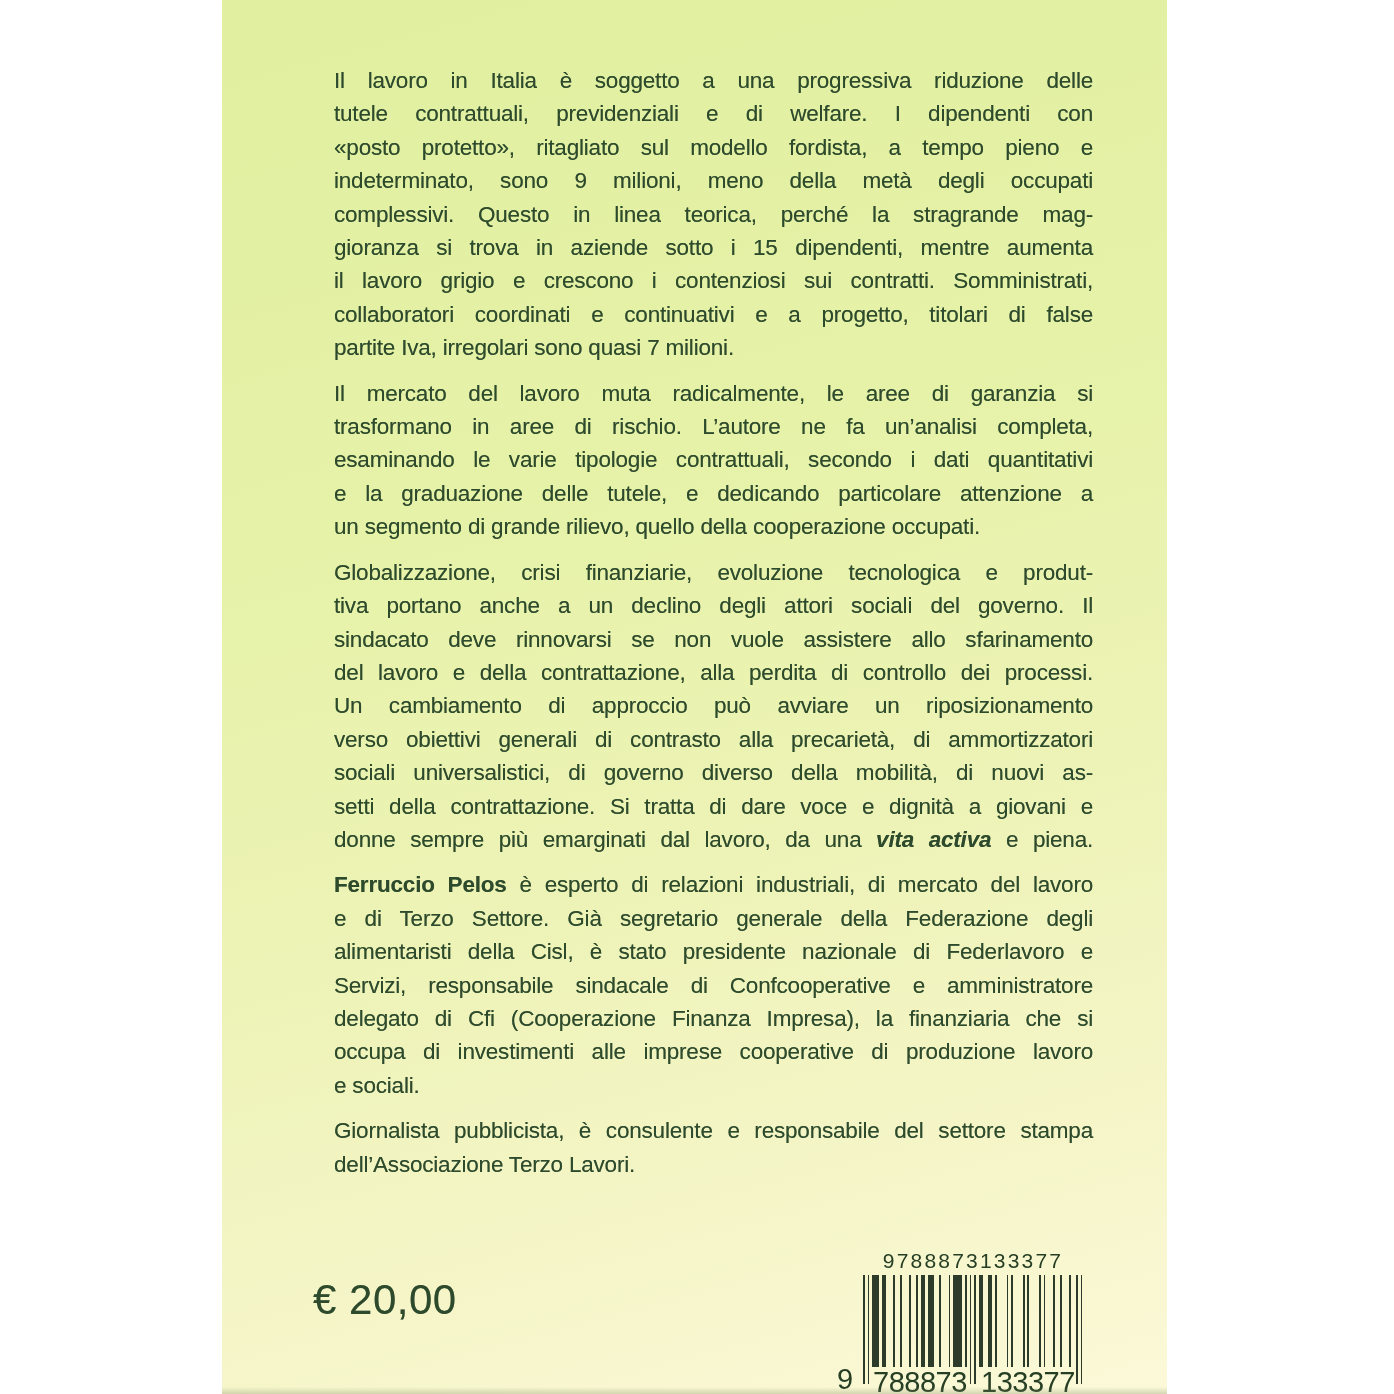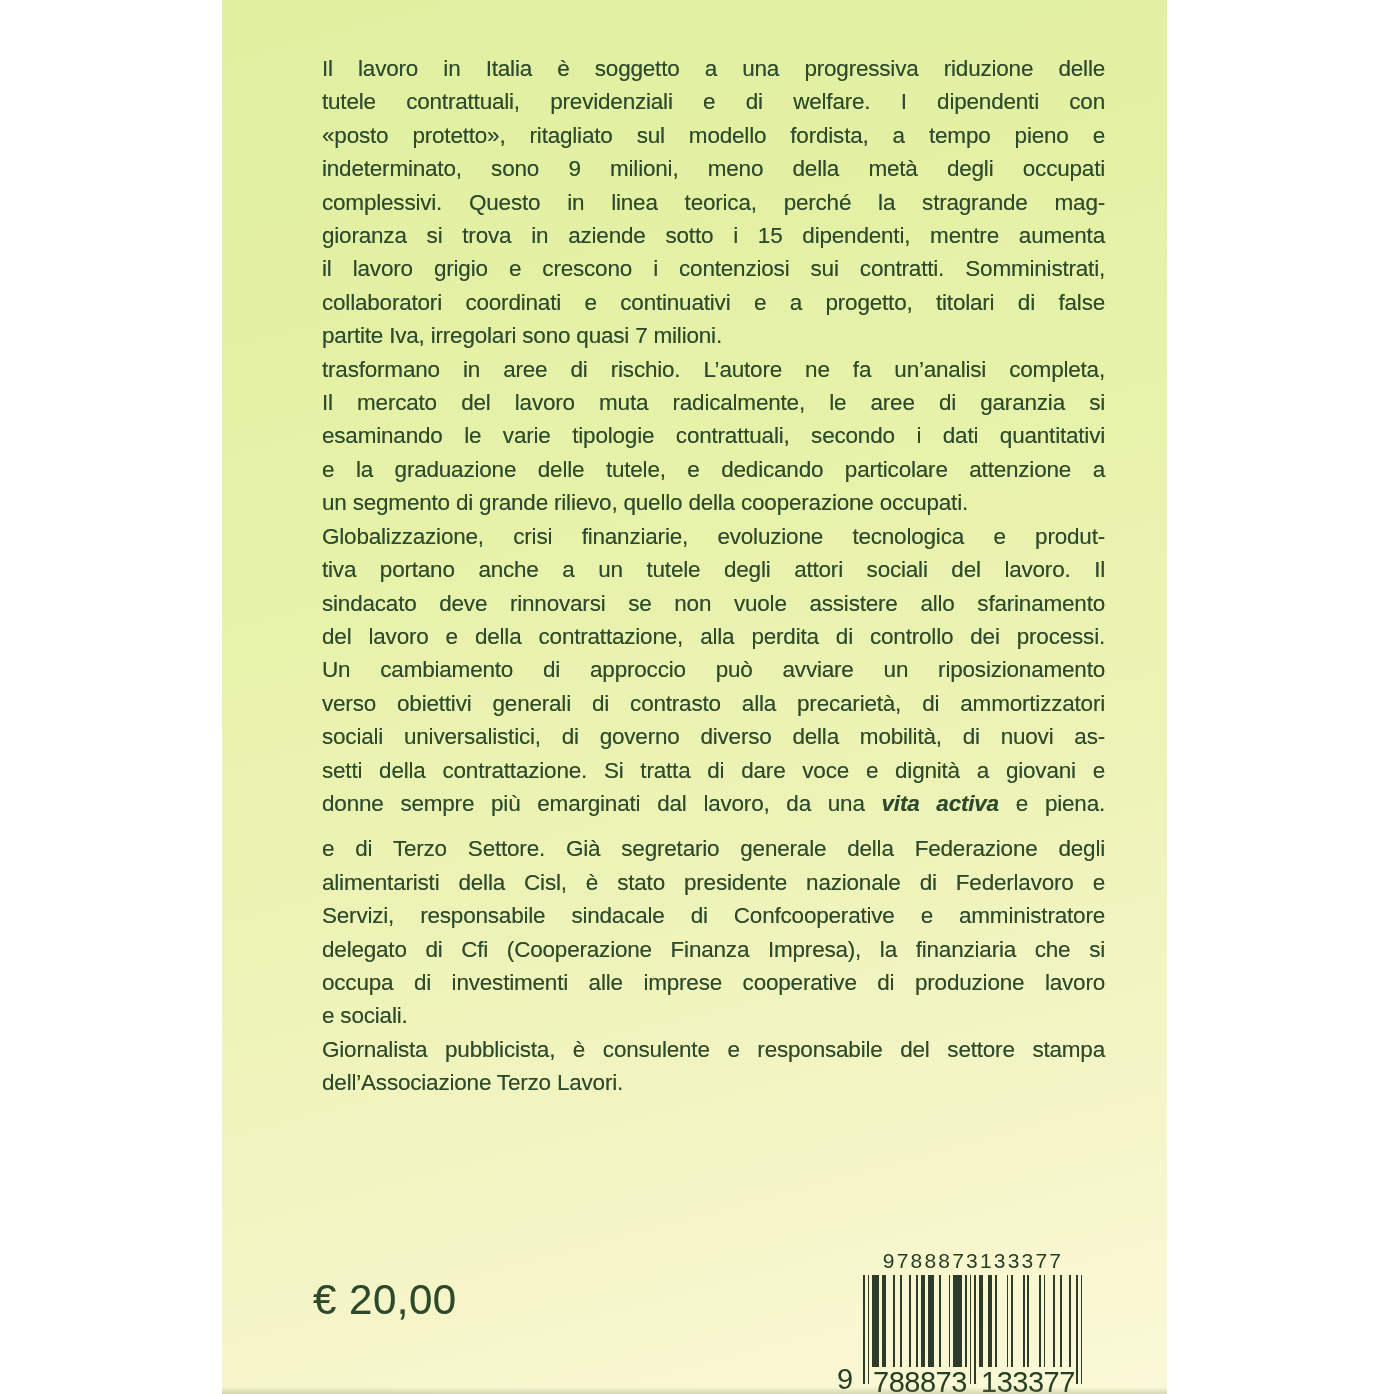--- a/index.html
+++ b/index.html
@@ -37,21 +37,21 @@
     position: absolute;
     left: 100px;   
     top: 52px;
     width: 783px;
     color: #2d4a2c;
     font-size: 22.5px;
     line-height: 33.4px;
     letter-spacing: -0.2px;
     text-shadow: 0 0 0.6px rgba(45, 74, 44, 0.55);
   }
-  .para { margin: 0; }
+  .para { margin: 12px; }
   .line {
     text-align: justify;
     text-align-last: justify;
     white-space: normal;
   }
   .line.last {
     text-align-last: left;
   }
   .bio { margin-top: 12px; }
   .price {
@@ -117,40 +117,41 @@
             <div class="line"><span>tutele contrattuali, previdenziali e di welfare. I dipendenti con</span></div>
             <div class="line"><span>«posto protetto», ritagliato sul modello fordista, a tempo pieno e</span></div>
             <div class="line"><span>indeterminato, sono 9 milioni, meno della metà degli occupati</span></div>
             <div class="line"><span>complessivi. Questo in linea teorica, perché la stragrande mag-</span></div>
             <div class="line"><span>gioranza si trova in aziende sotto i 15 dipendenti, mentre aumenta</span></div>
             <div class="line"><span>il lavoro grigio e crescono i contenziosi sui contratti. Somministrati,</span></div>
             <div class="line"><span>collaboratori coordinati e continuativi e a progetto, titolari di false</span></div>
             <div class="line last"><span>partite Iva, irregolari sono quasi 7 milioni.</span></div>
           </div>
           <div class="para">
+            <div class="line"><span>Il mercato del lavoro muta radicalmente, le aree di garanzia si</span></div>
             <div class="line"><span>trasformano in aree di rischio. L’autore ne fa un’analisi completa,</span></div>
-            <div class="line"><span>Il mercato del lavoro muta radicalmente, le aree di garanzia si</span></div>
             <div class="line"><span>esaminando le varie tipologie contrattuali, secondo i dati quantitativi</span></div>
             <div class="line"><span>e la graduazione delle tutele, e dedicando particolare attenzione a</span></div>
             <div class="line last"><span>un segmento di grande rilievo, quello della cooperazione occupati.</span></div>
           </div>
           <div class="para">
             <div class="line"><span>Globalizzazione, crisi finanziarie, evoluzione tecnologica e produt-</span></div>
-            <div class="line"><span>tiva portano anche a un tutele degli attori sociali del lavoro. Il</span></div>
+            <div class="line"><span>tiva portano anche a un declino degli attori sociali del governo. Il</span></div>
             <div class="line"><span>sindacato deve rinnovarsi se non vuole assistere allo sfarinamento</span></div>
             <div class="line"><span>del lavoro e della contrattazione, alla perdita di controllo dei processi.</span></div>
             <div class="line"><span>Un cambiamento di approccio può avviare un riposizionamento</span></div>
             <div class="line"><span>verso obiettivi generali di contrasto alla precarietà, di ammortizzatori</span></div>
             <div class="line"><span>sociali universalistici, di governo diverso della mobilità, di nuovi as-</span></div>
             <div class="line"><span>setti della contrattazione. Si tratta di dare voce e dignità a giovani e</span></div>
             <div class="line"><span>donne sempre più emarginati dal lavoro, da una </span><span style="font-style: italic; font-weight: bold;">vita activa</span><span> e piena.</span></div>
           </div>
         </div>
       <div class="bio">
           <div class="para">
+            <div class="line"><span style="font-weight: bold;">Ferruccio Pelos</span><span> è esperto di relazioni industriali, di mercato del lavoro</span></div>
             <div class="line"><span>e di Terzo Settore. Già segretario generale della Federazione degli</span></div>
             <div class="line"><span>alimentaristi della Cisl, è stato presidente nazionale di Federlavoro e</span></div>
             <div class="line"><span>Servizi, responsabile sindacale di Confcooperative e amministratore</span></div>
             <div class="line"><span>delegato di Cfi (Cooperazione Finanza Impresa), la finanziaria che si</span></div>
             <div class="line"><span>occupa di investimenti alle imprese cooperative di produzione lavoro</span></div>
             <div class="line last"><span>e sociali.</span></div>
           </div>
           <div class="para">
             <div class="line"><span>Giornalista pubblicista, è consulente e responsabile del settore stampa</span></div>
             <div class="line last"><span>dell’Associazione Terzo Lavori.</span></div>

